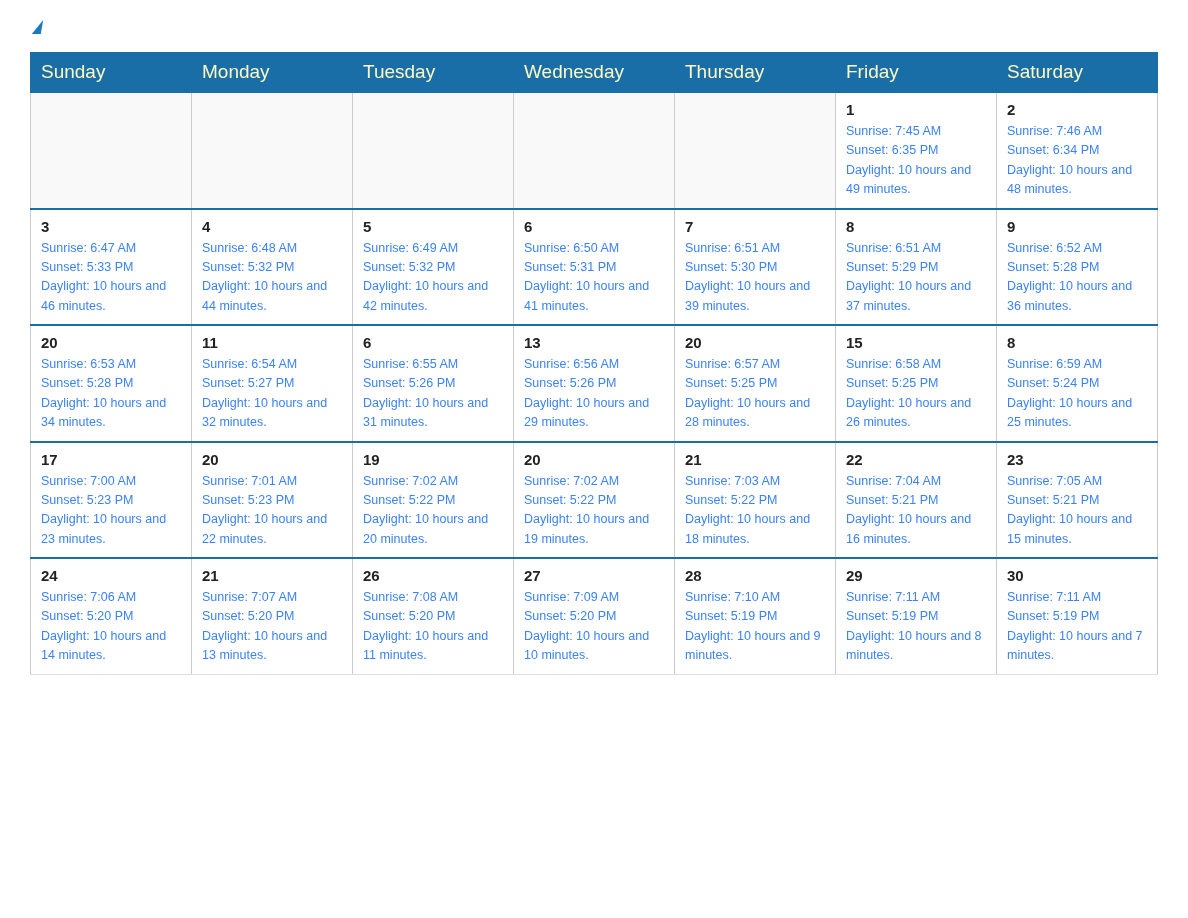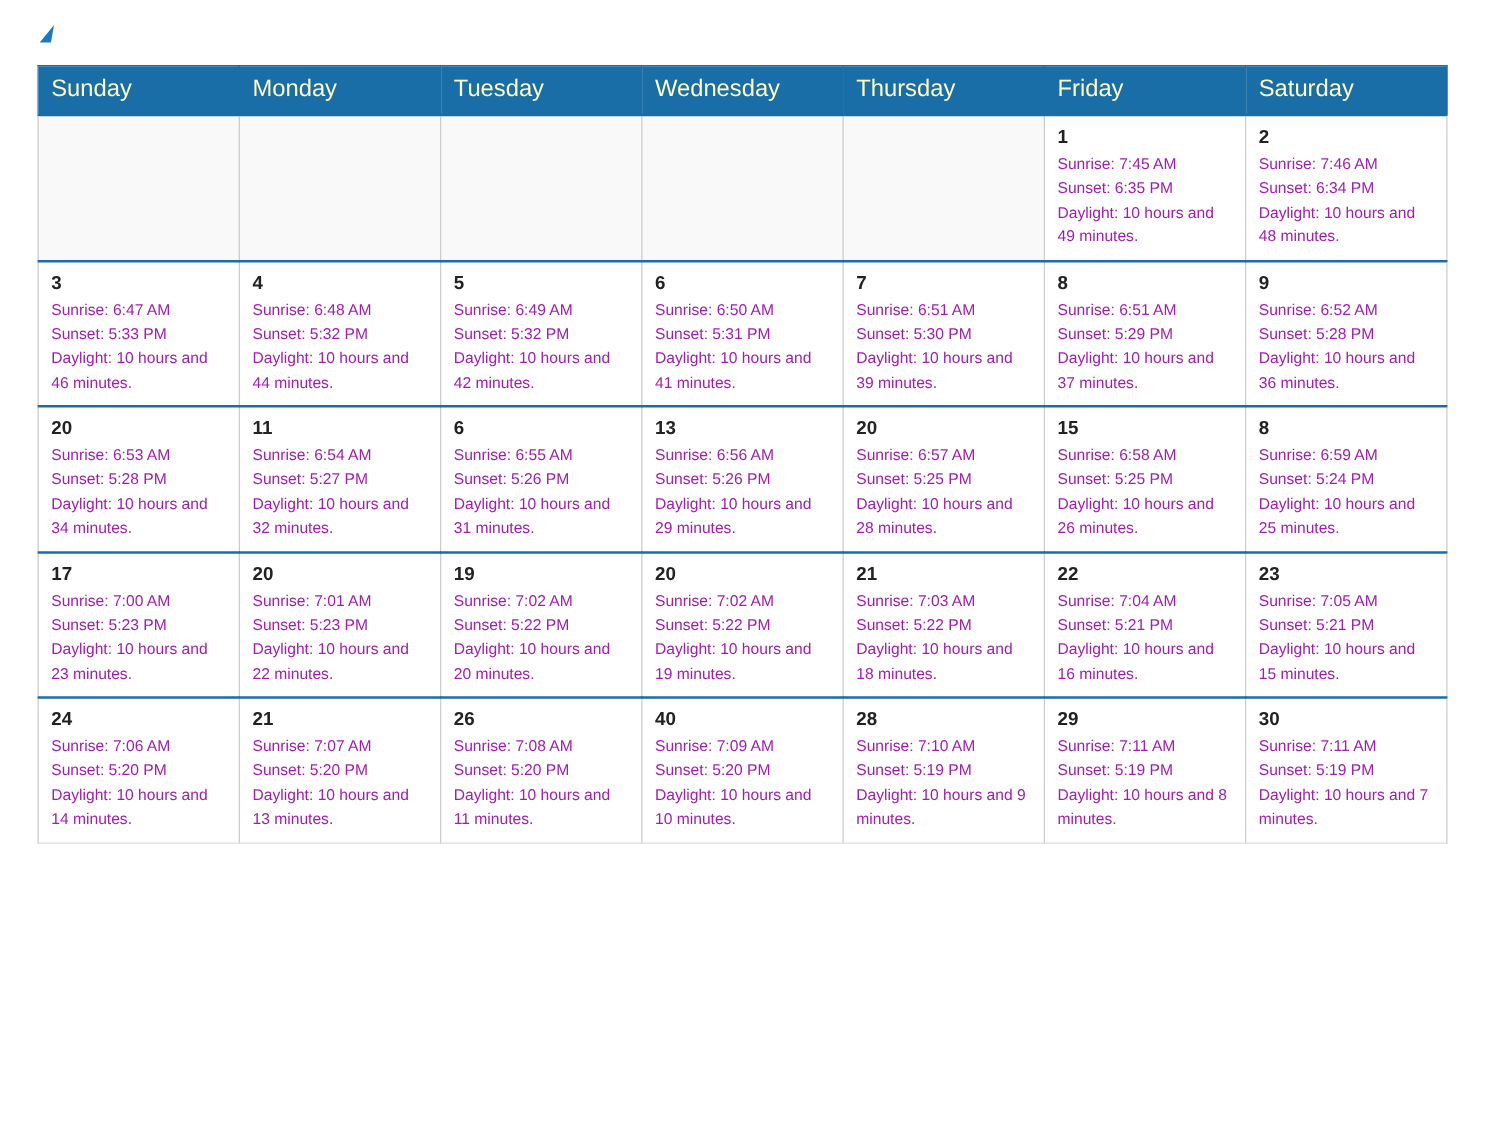--- a/index.html
+++ b/index.html
@@ -82,21 +82,21 @@
       font-weight: bold;
       display: block;
       margin-bottom: 4px;
       color: #222;
     }
     .empty-cell {
       background: #f9f9f9;
     }
     .sun-info {
       line-height: 1.55;
-      color: #a21caf;
+      color: #3b82f6;
     }
   </style>
 </head>
 <body>
 
 <div id="header">
   <div id="logo">
     <div style="display:flex;align-items:center;">
       <span class="logo-general"></span>
       <span style="display:inline-block;width:0;height:0;border-left:9px solid transparent;border-right:0px solid transparent;border-bottom:14px solid #1a7abf;margin-left:3px;transform:skewX(-10deg);"></span>
@@ -234,21 +234,21 @@
         </td>
         <td>
           <span class="day-number">21</span>
           <div class="sun-info">Sunrise: 7:07 AM<br>Sunset: 5:20 PM<br>Daylight: 10 hours and 13 minutes.</div>
         </td>
         <td>
           <span class="day-number">26</span>
           <div class="sun-info">Sunrise: 7:08 AM<br>Sunset: 5:20 PM<br>Daylight: 10 hours and 11 minutes.</div>
         </td>
         <td>
-          <span class="day-number">40</span>
+          <span class="day-number">27</span>
           <div class="sun-info">Sunrise: 7:09 AM<br>Sunset: 5:20 PM<br>Daylight: 10 hours and 10 minutes.</div>
         </td>
         <td>
           <span class="day-number">28</span>
           <div class="sun-info">Sunrise: 7:10 AM<br>Sunset: 5:19 PM<br>Daylight: 10 hours and 9 minutes.</div>
         </td>
         <td>
           <span class="day-number">29</span>
           <div class="sun-info">Sunrise: 7:11 AM<br>Sunset: 5:19 PM<br>Daylight: 10 hours and 8 minutes.</div>
         </td>

